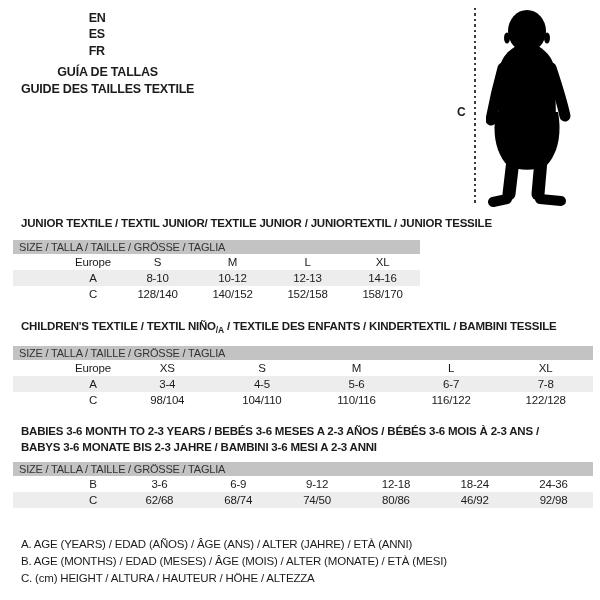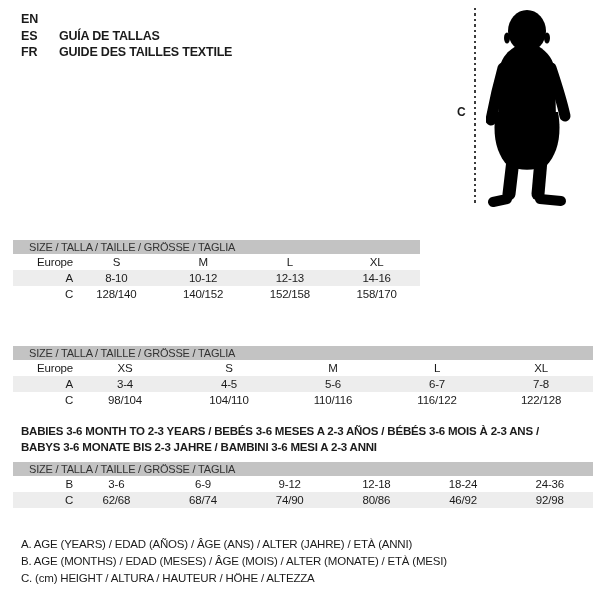--- a/index.html
+++ b/index.html
@@ -2,38 +2,38 @@
 <html><head>
 <meta charset="utf-8">
 <style>
   html,body{margin:0;padding:0;background:#fff;}
   .canvas{
     position:relative;width:600px;height:600px;background:#ffffff;overflow:hidden;
     font-family:"Liberation Sans","DejaVu Sans",sans-serif;color:#1b1b1b;letter-spacing:-0.2px;
   }
   
   .langs{position:absolute;left:21px;top:11px;}
-  .lang-row{display:flex;height:16.4px;align-items:center;font-weight:bold;font-size:12.5px;white-space:nowrap;}
+  .lang-row{display:flex;height:16.4px;align-items:center;font-weight:bold;font-size:12.5px;white-space:nowrap;flex-direction:column;}
   .lang-code{width:38px;flex:0 0 38px;}
   
   .height-line{position:absolute;left:474px;top:8px;width:2px;height:198px;
     background:repeating-linear-gradient(180deg,#3c3c3c 0 2.5px,transparent 2.5px 5.5px);}
   .figure-label{position:absolute;left:457px;top:105px;font-weight:bold;font-size:12px;}
   .baby-svg{position:absolute;left:486px;top:8px;width:88px;height:200px;}
   
   .sec-title{position:absolute;left:21px;font-weight:bold;font-size:11.5px;line-height:16px;white-space:nowrap;}
   .sub{font-size:8.5px;position:relative;top:2.5px;}
   
   .tbl{position:absolute;left:13px;}
   .size-bar{height:14px;background:#c3c3c3;display:flex;align-items:center;
-    padding-left:16px;font-size:11px;color:#333;box-sizing:border-box;}
+    padding-left:6px;font-size:11px;color:#333;box-sizing:border-box;}
   .trow{display:flex;height:16px;align-items:center;font-size:11.5px;}
   .trow.stripe{background:#ededed;}
   .cell{flex:1;text-align:center;white-space:nowrap;}
-  .cell.lbl{flex:0 0 60px;text-align:right;padding-left:6px;box-sizing:border-box;}
+  .cell.lbl{flex:0 0 60px;text-align:center;padding-left:6px;box-sizing:border-box;margin-left:47px;}
   
   .legend{position:absolute;left:21px;top:536px;font-weight:normal;font-size:11.5px;line-height:17px;white-space:nowrap;}
 </style>
 </head>
 <body>
 
 <div class="canvas">
 
   <div class="langs">
     <div class="lang-row">
@@ -66,20 +66,21 @@
       <path d="M10,104 C6,126 10,146 22,158 C34,163 48,163 60,158 C72,146 76,126 72,104 Z" stroke="none"></path>
 
       <path d="M27,152 L23,186" fill="none" stroke-width="13" stroke-linecap="round"></path>
       <path d="M55,152 L52,186" fill="none" stroke-width="13" stroke-linecap="round"></path>
 
       <path d="M21,191 L7,194" fill="none" stroke-width="10" stroke-linecap="round"></path>
       <path d="M54,191 L75,193" fill="none" stroke-width="10" stroke-linecap="round"></path>
     </g>
   </svg>
 
+  <div class="sec-title" style="top:215px;">JUNIOR TEXTILE / TEXTIL JUNIOR/ TEXTILE JUNIOR / JUNIORTEXTIL / JUNIOR TESSILE</div>
   <div class="tbl" style="top:240px;width:407px;">
     <div class="size-bar">SIZE / TALLA / TAILLE / GRÖSSE / TAGLIA</div>
     <div class="trow">
       <span class="cell lbl">Europe</span>
       <span class="cell">S</span>
       <span class="cell">M</span>
       <span class="cell">L</span>
       <span class="cell">XL</span>
     </div>
     <div class="trow stripe">
@@ -91,20 +92,21 @@
     </div>
     <div class="trow">
       <span class="cell lbl">C</span>
       <span class="cell">128/140</span>
       <span class="cell">140/152</span>
       <span class="cell">152/158</span>
       <span class="cell">158/170</span>
     </div>
   </div>
 
+  <div class="sec-title" style="top:318px;"><span>CHILDREN'S TEXTILE / TEXTIL NIÑO</span><span class="sub">/A</span><span> / TEXTILE DES ENFANTS / KINDERTEXTIL / BAMBINI TESSILE</span></div>
   <div class="tbl" style="top:346px;width:580px;">
     <div class="size-bar">SIZE / TALLA / TAILLE / GRÖSSE / TAGLIA</div>
     <div class="trow">
       <span class="cell lbl">Europe</span>
       <span class="cell">XS</span>
       <span class="cell">S</span>
       <span class="cell">M</span>
       <span class="cell">L</span>
       <span class="cell">XL</span>
     </div>
@@ -138,21 +140,21 @@
       <span class="cell">6-9</span>
       <span class="cell">9-12</span>
       <span class="cell">12-18</span>
       <span class="cell">18-24</span>
       <span class="cell">24-36</span>
     </div>
     <div class="trow stripe">
       <span class="cell lbl">C</span>
       <span class="cell">62/68</span>
       <span class="cell">68/74</span>
-      <span class="cell">74/90</span>
+      <span class="cell">74/50</span>
       <span class="cell">80/86</span>
       <span class="cell">46/92</span>
       <span class="cell">92/98</span>
     </div>
   </div>
 
   <div class="legend">
     <div>A. AGE (YEARS) / EDAD (AÑOS) / ÂGE (ANS) / ALTER (JAHRE) / ETÀ (ANNI)</div>
     <div>B. AGE (MONTHS) / EDAD (MESES) / ÂGE (MOIS) / ALTER (MONATE) / ETÀ (MESI)</div>
     <div>C. (cm) HEIGHT / ALTURA / HAUTEUR / HÖHE / ALTEZZA</div>

